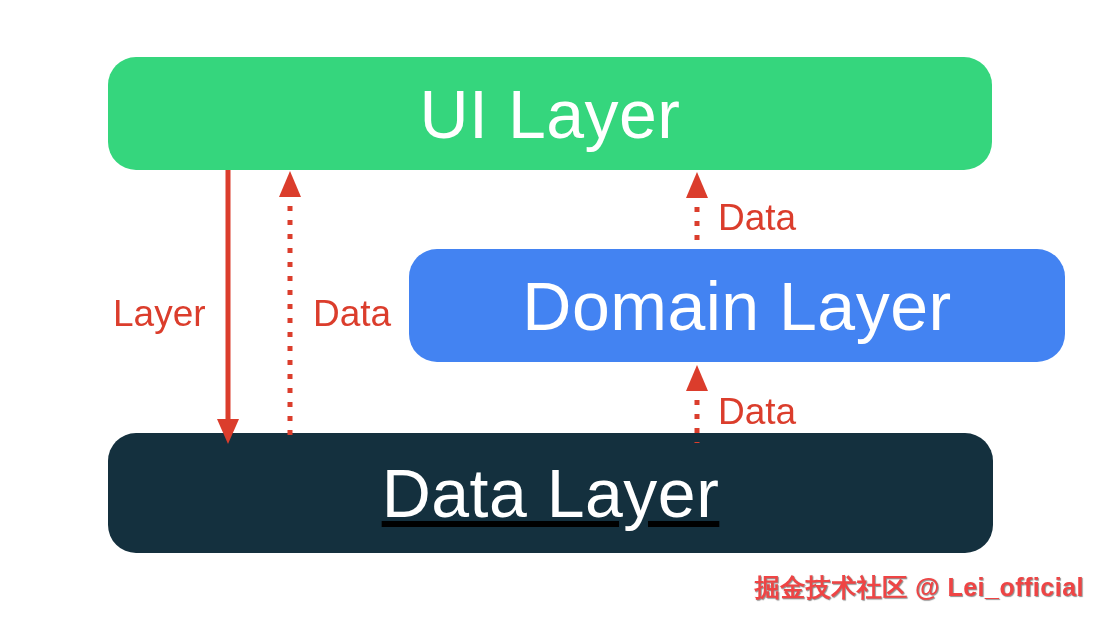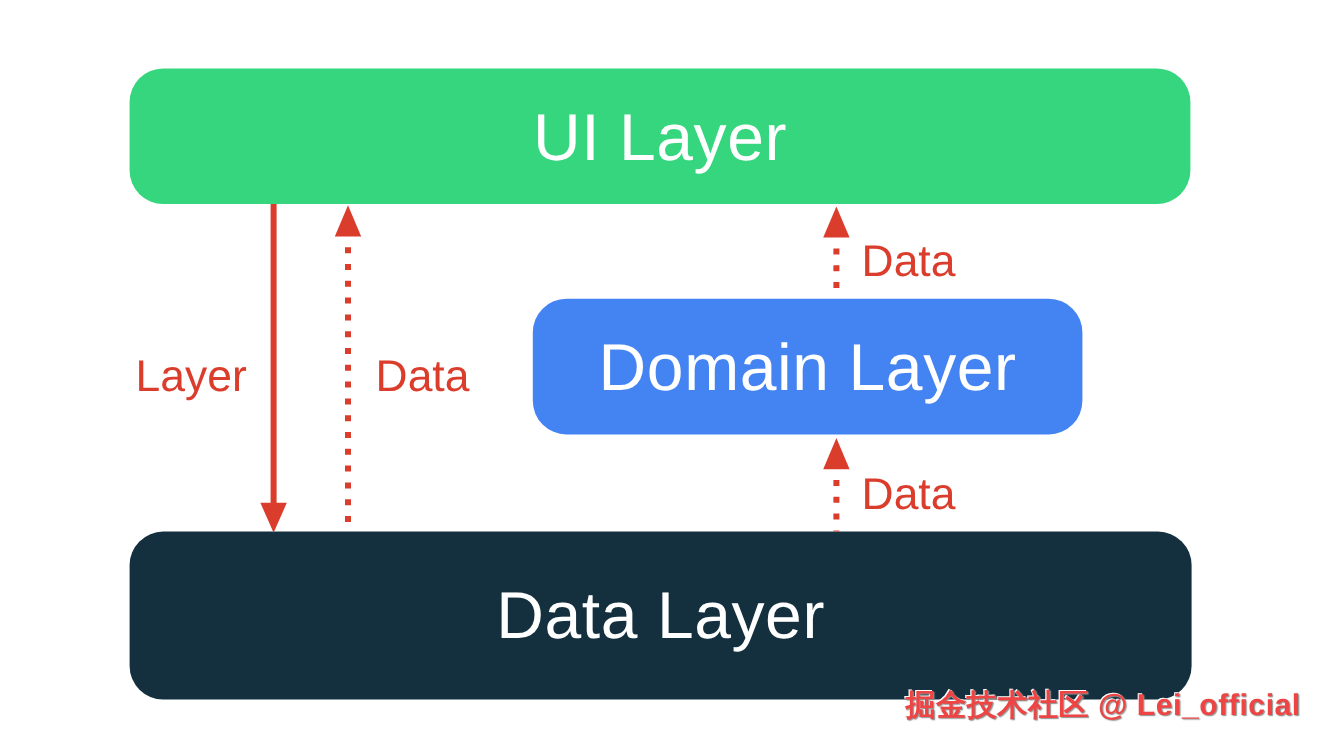--- a/index.html
+++ b/index.html
@@ -17,40 +17,41 @@
   }
   .layer-box {
     position: absolute;
     border-radius: 28px;
     display: flex;
     align-items: center;
     justify-content: center;
   }
   .layer-box .layer-label {
     color: #ffffff;
-    font-size: 55px;
+    font-size: 68px;
     font-weight: 400;
     letter-spacing: 0.5px;
     white-space: nowrap;
   }
   .box-ui {
     left: 108px; top: 57px;
     width: 884px; height: 113px;
     background: #35d67d;
   }
   .box-domain {
-    left: 444px; top: 249px;
-    width: 458px; height: 113px;
+    left: 409px; top: 249px;
+    width: 656px; height: 113px;
     background: #4383f2;
     text-align: center;
   }
   .box-data {
-    left: 108px; top: 443px;
-    width: 885px; height: 140px;
+    left: 108px; top: 433px;
+    width: 885px; height: 120px;
     background: #14303e;
+    text-decoration: underline;
   }
   .overlay {
     position: absolute;
     left: 0; top: 0;
     width: 1098px; height: 618px;
     pointer-events: none;
   }
   .a-line {
     stroke: var(--accent, #db3d2c);
     stroke-width: 5;

